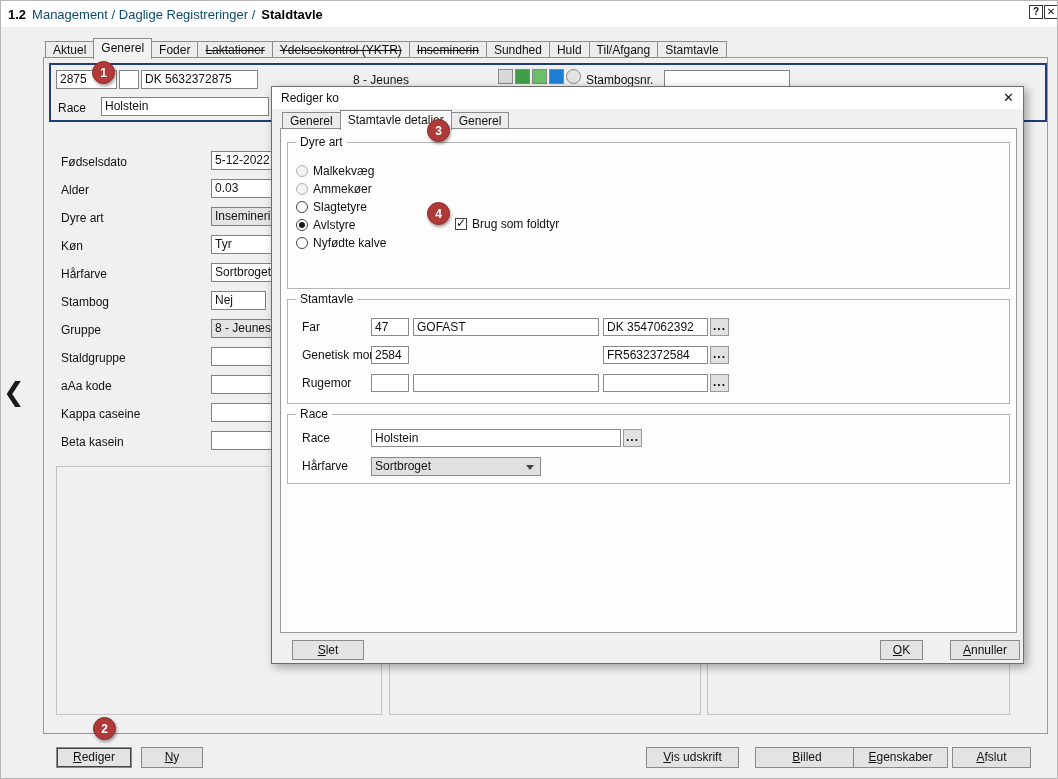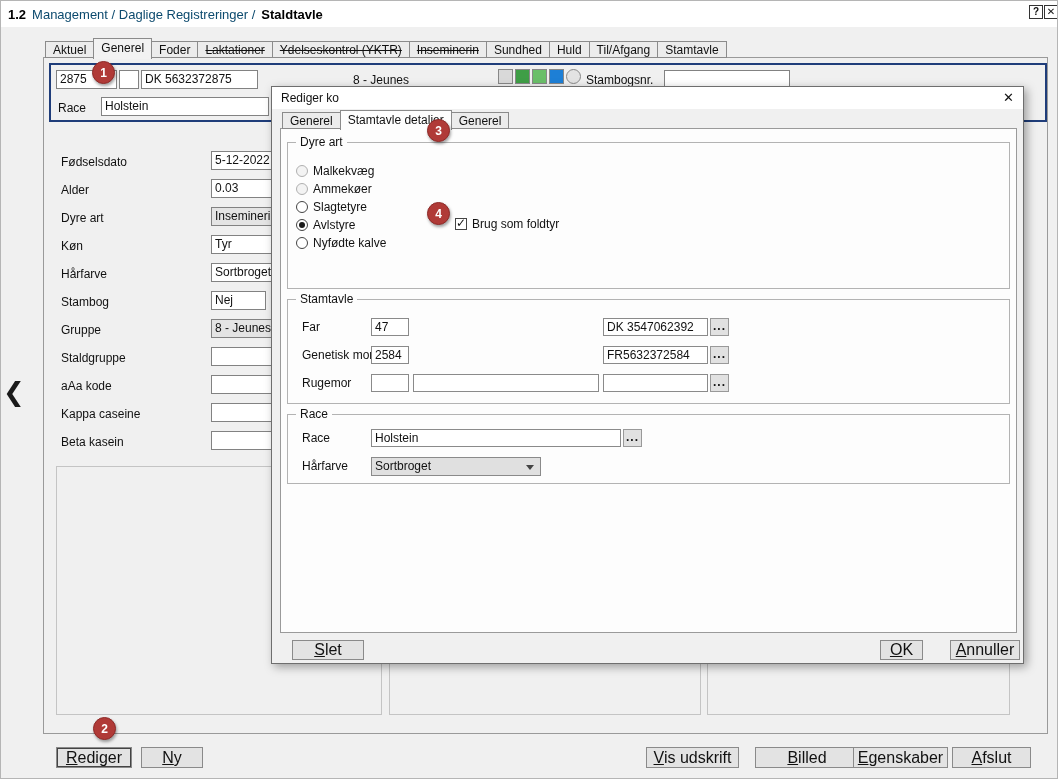--- a/index.html
+++ b/index.html
@@ -31,21 +31,21 @@
   .lbl { position: absolute; white-space: nowrap; }
   .hicon { position: absolute; top: 4px; width: 15px; height: 15px; border: 1px solid #888; }
 
   
   .flabel { position: absolute; white-space: nowrap; z-index: 2; }
   .form-input { z-index: 2; }
   .panel-box { position: absolute; border: 1px solid #c4c4c4; background: #f0f0f0; z-index: 1; }
   .back-chevron { position: absolute; left: 2px; top: 376px; font-size: 26px; font-weight: bold; color: #1a1a1a; z-index: 2; cursor: pointer; }
 
   
-  .btn { position: absolute; text-align: center; background: #e3e3e3; border: 1px solid #8a8a8a; font-size: 16px; cursor: pointer; }
+  .btn { position: absolute; text-align: center; background: #e3e3e3; border: 1px solid #8a8a8a; font-size: 12px; cursor: pointer; }
   .ak::first-letter { text-decoration: underline; }
   .fbtn { height: 21px; line-height: 19px; z-index: 2; }
   .fbtn.default { box-shadow: inset 0 0 0 1px #444; }
 
   
   .dialog { position: absolute; left: 270px; top: 85px; width: 753px; height: 578px; background: #f0f0f0; border: 1px solid #6e6e6e; box-shadow: 3px 3px 9px rgba(0,0,0,0.35); z-index: 10; }
   .dlg-title { position: absolute; left: 0; top: 0; width: 100%; height: 22px; background: #fff; }
   .dlg-title-text { position: absolute; left: 9px; top: 4px; }
   .dlg-close { position: absolute; right: 9px; top: 3px; font-size: 13px; cursor: pointer; }
   .dlg-tabs { position: absolute; left: 10px; top: 22px; height: 20px; display: flex; align-items: flex-end; z-index: 13; }
@@ -202,20 +202,21 @@
         <span class="checkbox checked"></span>
         <span>Brug som foldtyr</span>
       </div>
     </div>
 
     <div class="group" style="left:15px;top:212px;width:723px;height:105px">
       <span class="legend">Stamtavle</span>
 
       <span class="lbl" style="left:14px;top:20px">Far</span>
       <div class="dtextbox" style="left:83px;top:18px;width:38px">47</div>
+      <div class="dtextbox" style="left:125px;top:18px;width:186px">GOFAST</div>
       <div class="dtextbox" style="left:315px;top:18px;width:105px">DK 3547062392</div>
       <div class="browse" style="left:422px;top:18px">...</div>
 
       <span class="lbl" style="left:14px;top:48px">Genetisk mor</span>
       <div class="dtextbox" style="left:83px;top:46px;width:38px">2584</div>
       <div class="dtextbox" style="left:315px;top:46px;width:105px">FR5632372584</div>
       <div class="browse" style="left:422px;top:46px">...</div>
 
       <span class="lbl" style="left:14px;top:76px">Rugemor</span>
       <div class="dtextbox" style="left:83px;top:74px;width:38px"></div>

